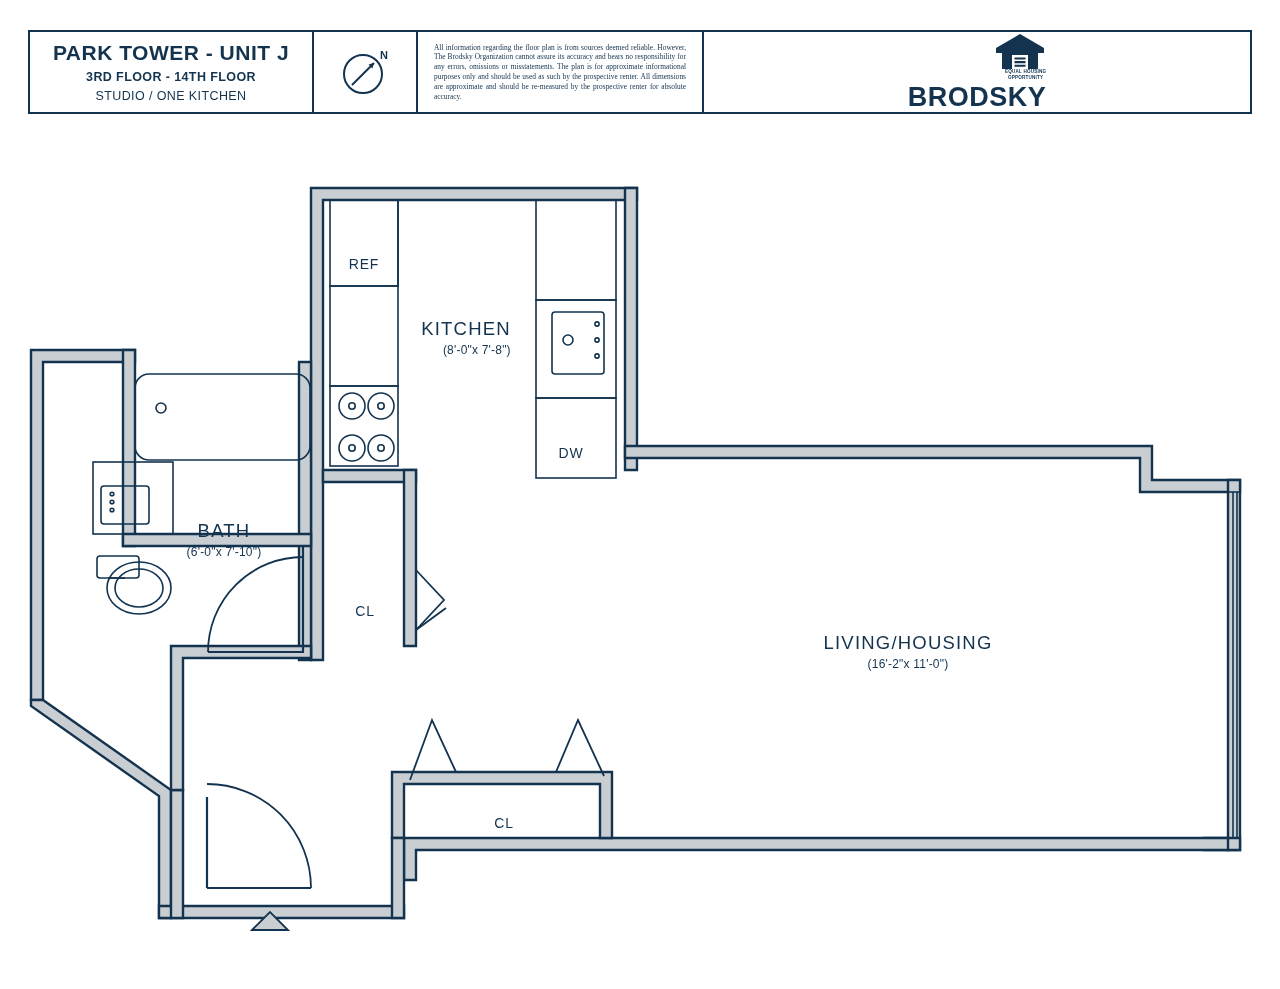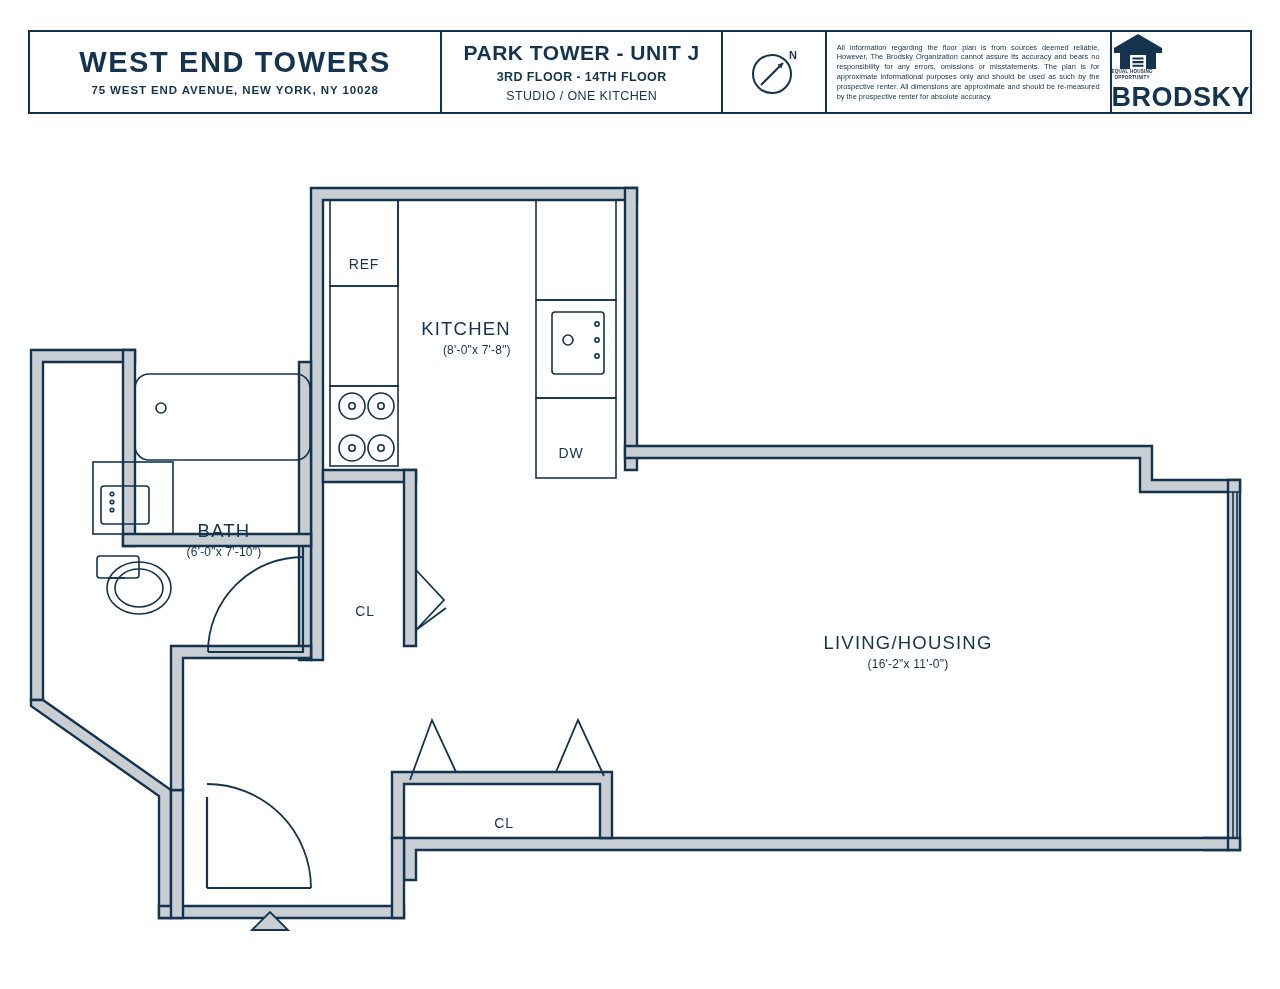--- a/index.html
+++ b/index.html
@@ -69,28 +69,29 @@
     margin-bottom: 5px;
   }
   .unit-line3 {
     font-size: 12.5px;
     letter-spacing: 0.4px;
   }
   .disclaimer {
     font-size: 7.4px;
     line-height: 1.32;
     text-align: justify;
-    padding: 0 10px;
+    padding: 0 16px;
     color: #13334f;
+    font-family: Liberation Serif, serif;
   }
 
   .brand-wrap {
     display: flex;
     flex-direction: column;
-    align-items: flex-start;
+    align-items: flex-end;
     justify-content: center;
   }
   .brand-name {
     font-size: 27px;
     font-weight: bold;
     letter-spacing: 0.5px;
     margin-top: 2px;
   }
 
   
@@ -119,24 +120,20 @@
     position: absolute;
     left: 0;
     top: 0;
   }
 </style>
 </head>
 <body>
 
 <div class="header">
 
-  <div class="hcell cell-building">
-    <div class="building-name">WEST END TOWERS</div>
-    <div class="building-addr">75 WEST END AVENUE, NEW YORK, NY 10028</div>
-  </div>
 
   <div class="hcell cell-unit">
     <div class="unit-line1">PARK TOWER - UNIT J</div>
     <div class="unit-line2">3RD FLOOR - 14TH FLOOR</div>
     <div class="unit-line3">STUDIO / ONE KITCHEN</div>
   </div>
 
   <div class="hcell cell-compass">
     <svg width="60" height="60" viewBox="0 0 60 60">
       <circle cx="28" cy="32" r="19" fill="none" stroke="#13334f" stroke-width="2"></circle>

